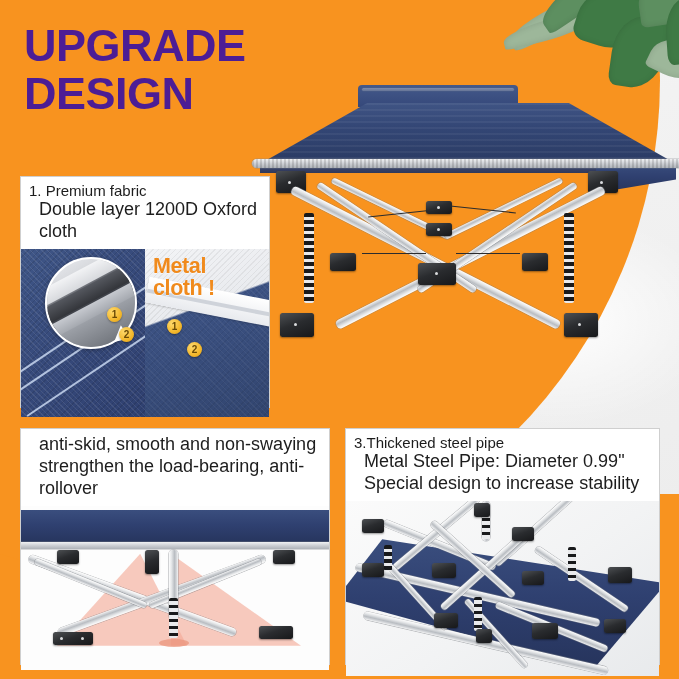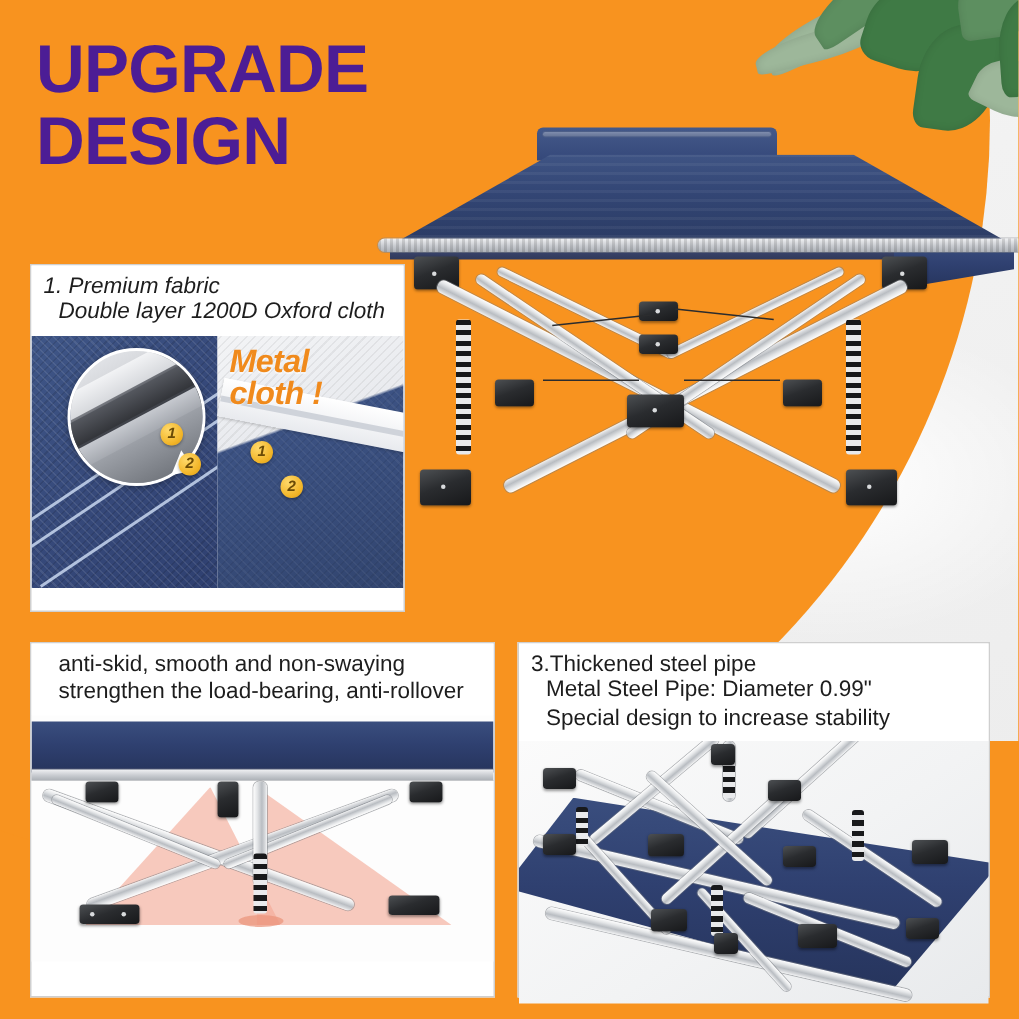--- a/index.html
+++ b/index.html
@@ -52,25 +52,25 @@
     position:absolute;left:24px;top:22px;width:300px;
     font-weight:bold;font-size:45px;line-height:1.07;
     letter-spacing:-0.5px;color:#4c1d95;
   }
   .headline .l2{display:block;}
 
   
   .panel{position:absolute;background:#ffffff;border:1px solid #cfcfcf;box-sizing:border-box;}
   .panel-head{padding:5px 7px 6px 8px;background:#fff;}
   .panel-title{font-size:15px;color:#1d1d1d;line-height:1.15;}
-  .panel-sub{font-size:15px;color:#1d1d1d;line-height:1.22;padding-left:10px;}
+  .panel-sub{font-size:18px;color:#1d1d1d;line-height:1.22;padding-left:10px;}
   .panel-body{position:relative;overflow:hidden;background:#fff;}
 
   
-  #panel1{left:20px;top:176px;width:250px;height:232px;font-style:italic;}
+  #panel1{left:20px;top:176px;width:250px;height:232px;}
   #panel1 .panel-body{height:168px;}
   .fab-left{position:absolute;left:0;top:0;width:50%;height:100%;
     background:linear-gradient(135deg,#3f5687 0%,#36497a 50%,#2f4070 100%);}
   .fab-right{position:absolute;left:50%;top:0;width:50%;height:100%;
     background:linear-gradient(160deg,#f3f4f6 0%,#e9ebef 36%,#3c5283 37%,#32456f 100%);}
   .weave{position:absolute;inset:0;
     background-image:
       repeating-linear-gradient(45deg,rgba(255,255,255,.085) 0 1px,transparent 1px 4px),
       repeating-linear-gradient(-45deg,rgba(0,0,0,.10) 0 1px,transparent 1px 4px);}
   .stitch{position:absolute;height:1.5px;background:rgba(200,215,240,.85);transform-origin:left center;}

